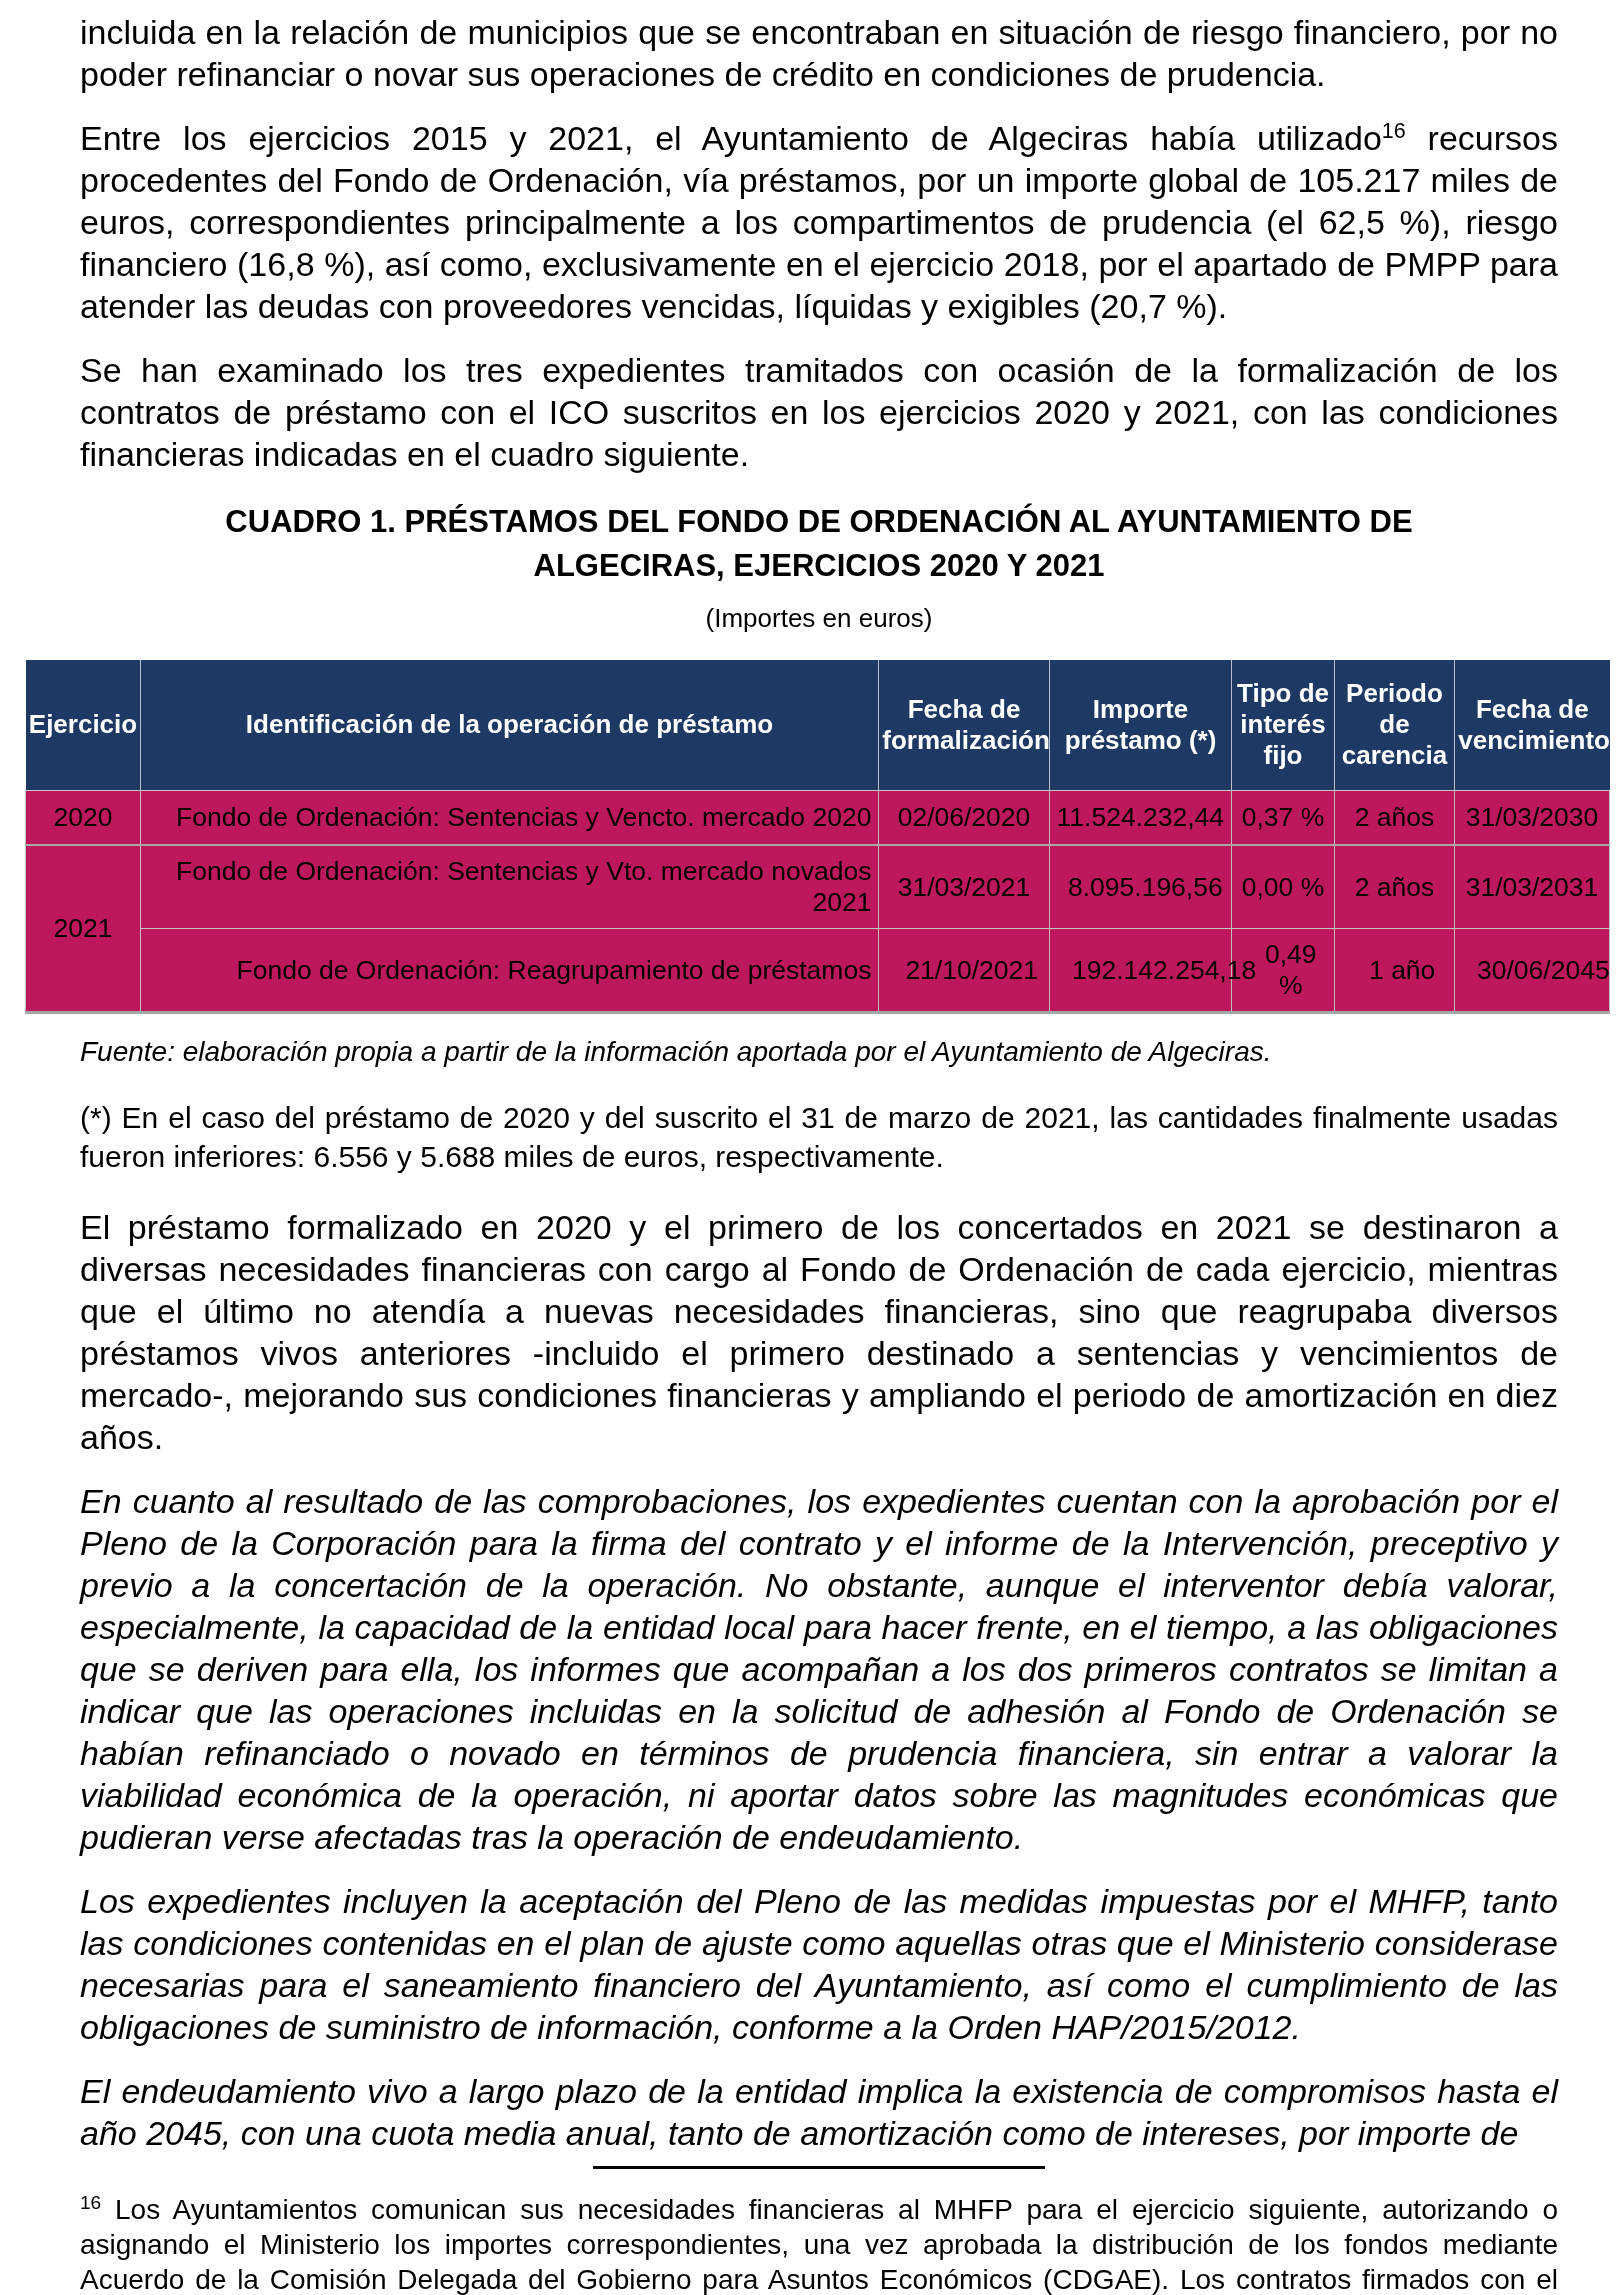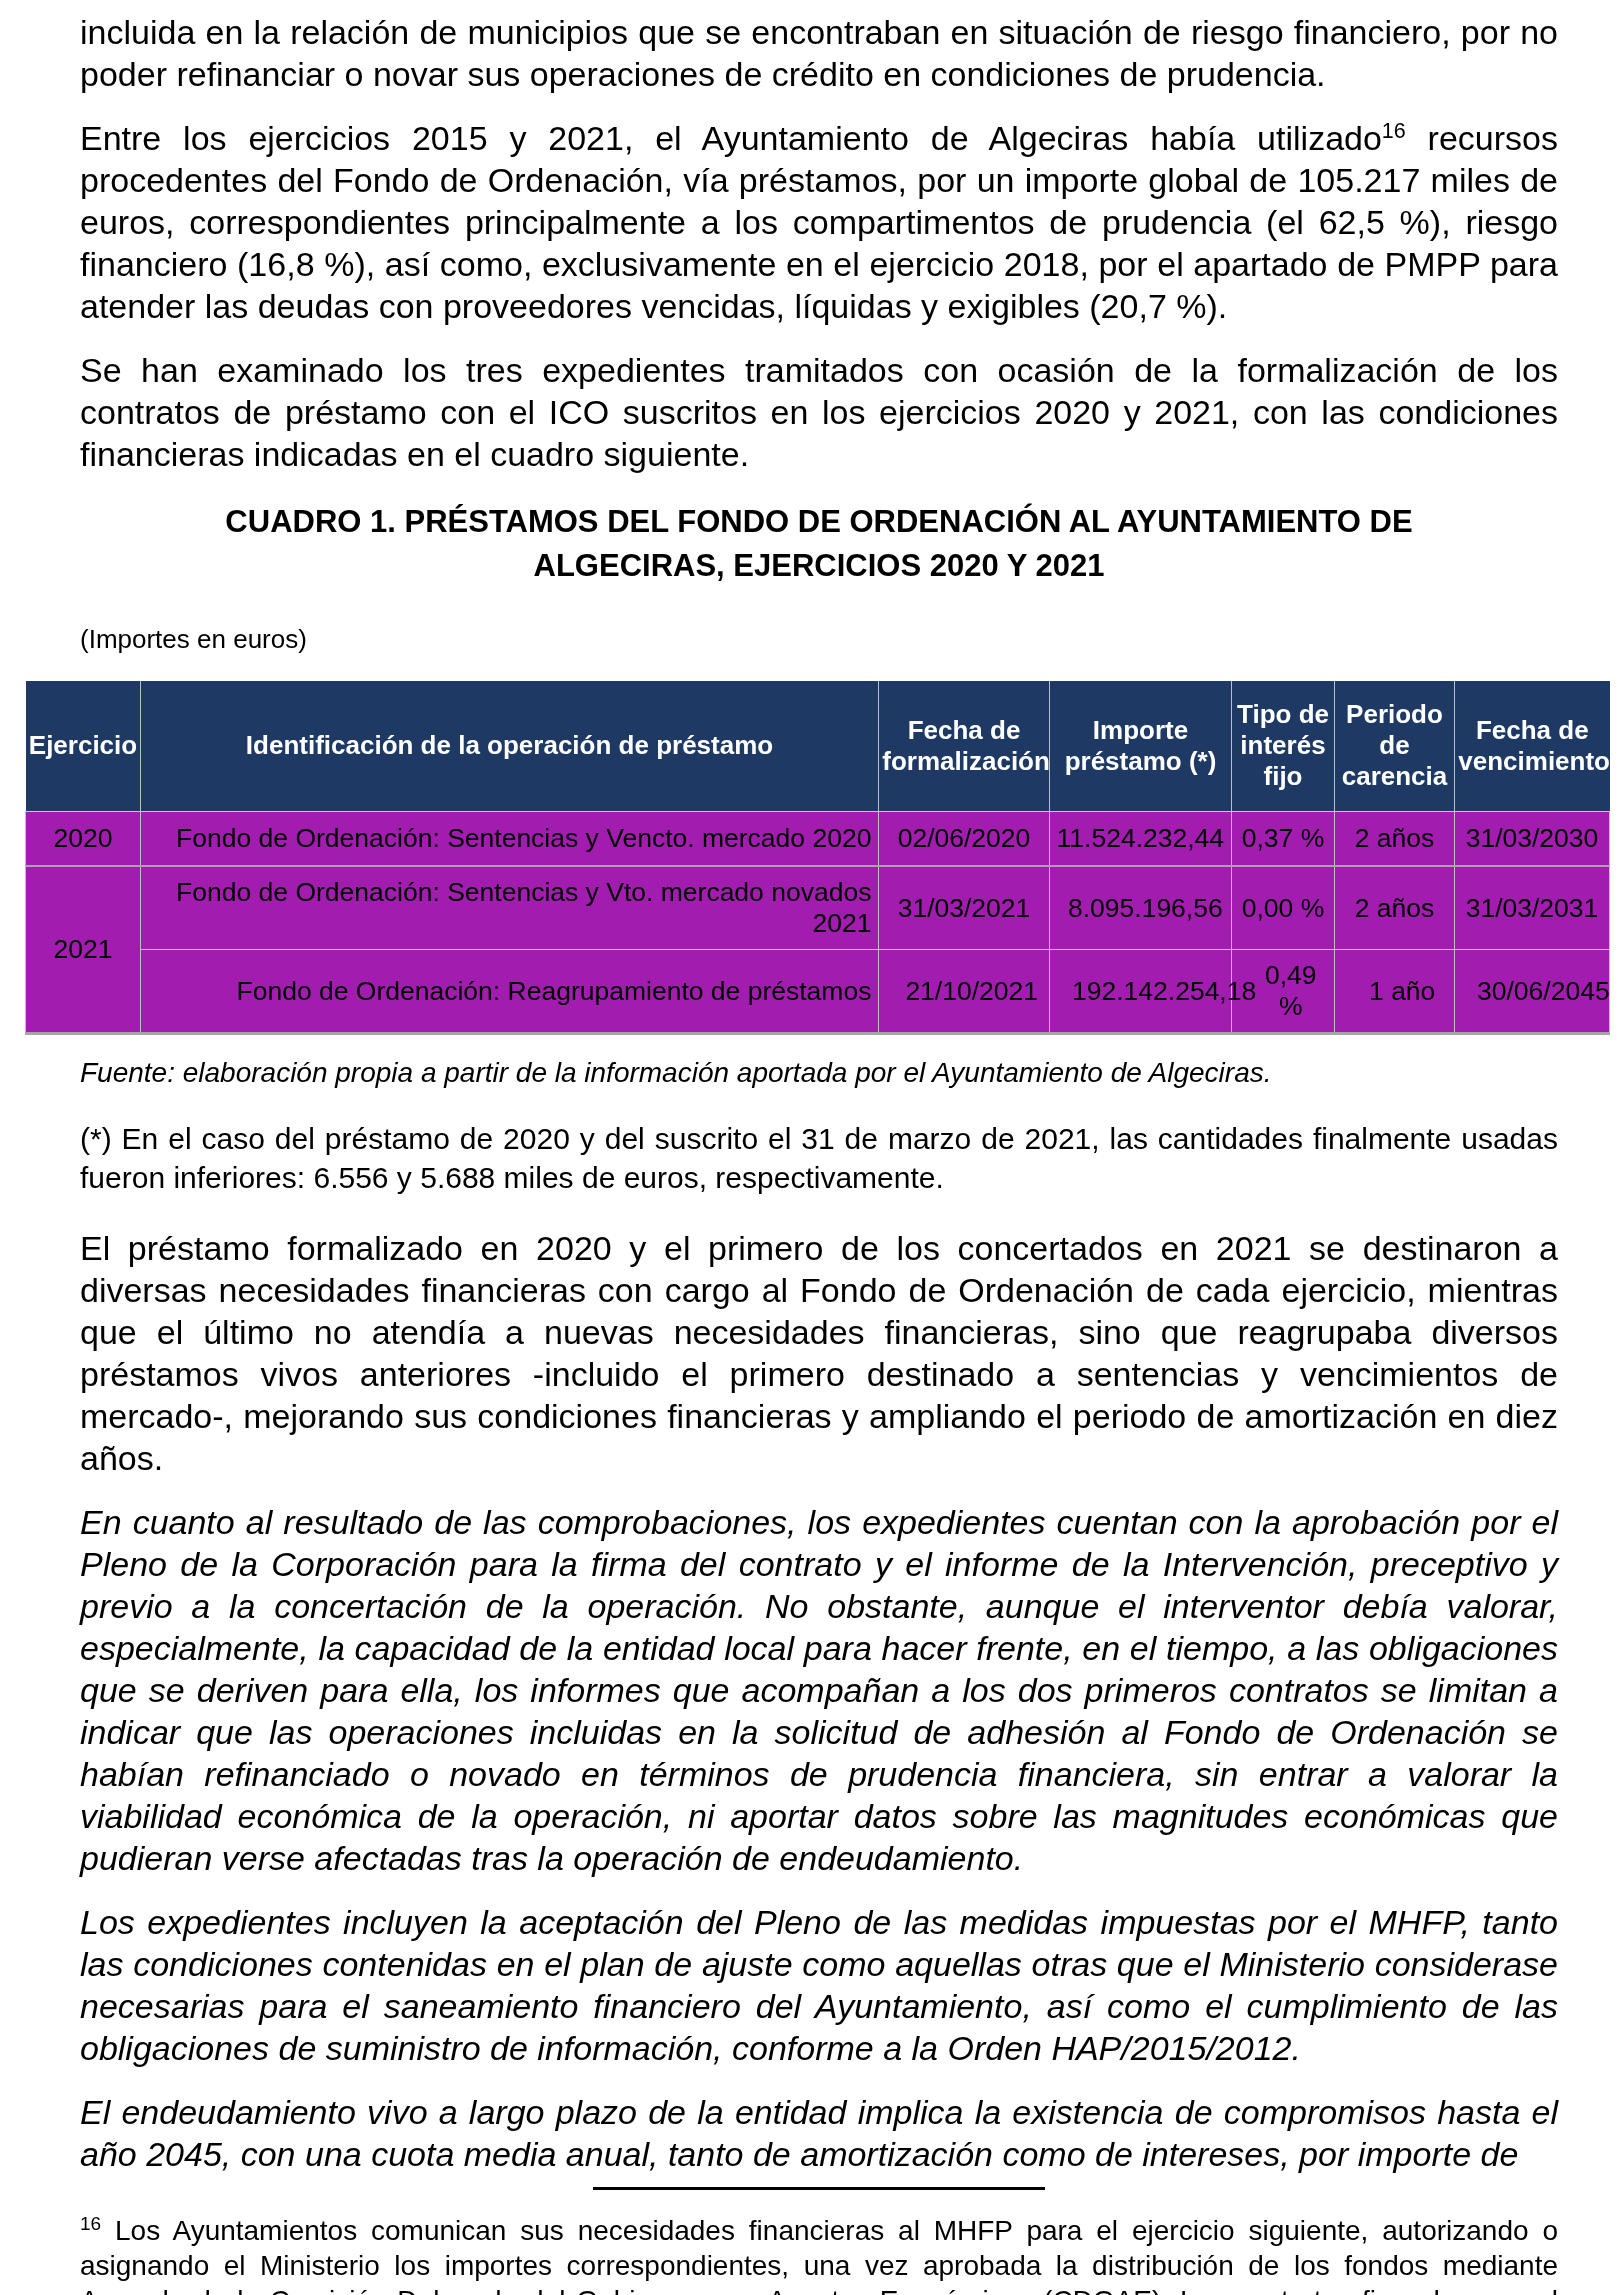--- a/index.html
+++ b/index.html
@@ -27,24 +27,24 @@
   }
   .cuadro-title {
     margin: 25px auto 0 auto;
     max-width: 1356px;
     font-size: 31px;
     line-height: 44px;
     font-weight: bold;
     text-align: center;
   }
   .units-note {
-    margin-top: 36px;
+    margin-top: 15px;
     font-size: 26px;
     line-height: 31px;
-    text-align: left;
+    text-align: center;
   }
   table.cuadro {
     border-collapse: collapse;
     table-layout: fixed;
     width: 1584px;
     margin-left: -55px;
     margin-top: 5px;
   }
   table.cuadro th {
     background: #1e3a64;
@@ -61,21 +61,21 @@
   table.cuadro th:last-child { border-right: none; }
   table.cuadro td {
     font-size: 26.5px;
     line-height: 31px;
     text-align: center;
     vertical-align: middle;
     padding: 10px 6.6px;
     height: 33px;
     border-left: 0.8px solid #bfbfbf;
     border-right: 0.8px solid #bfbfbf;
-    background: #a21caf;
+    background: #be185d;
   }
   table.cuadro td.op { text-align: right; padding-left: 16.5px; }
   table.cuadro td.num { text-align: right; padding-right: 8.3px; }
   tr.row-a td { border-top: 0.8px solid #c9c9c9; border-bottom: 2.5px solid #a6a6a6; }
   tr.row-b td { border-bottom: 1.7px solid #c4c4c4; }
   tr.row-b td.merged { border-bottom: 3.3px solid #a6a6a6; }
   tr.row-c td { border-bottom: 3.3px solid #a6a6a6; padding-left: 22px; }
   .fuente {
     margin-top: 20px;
     font-size: 28px;

